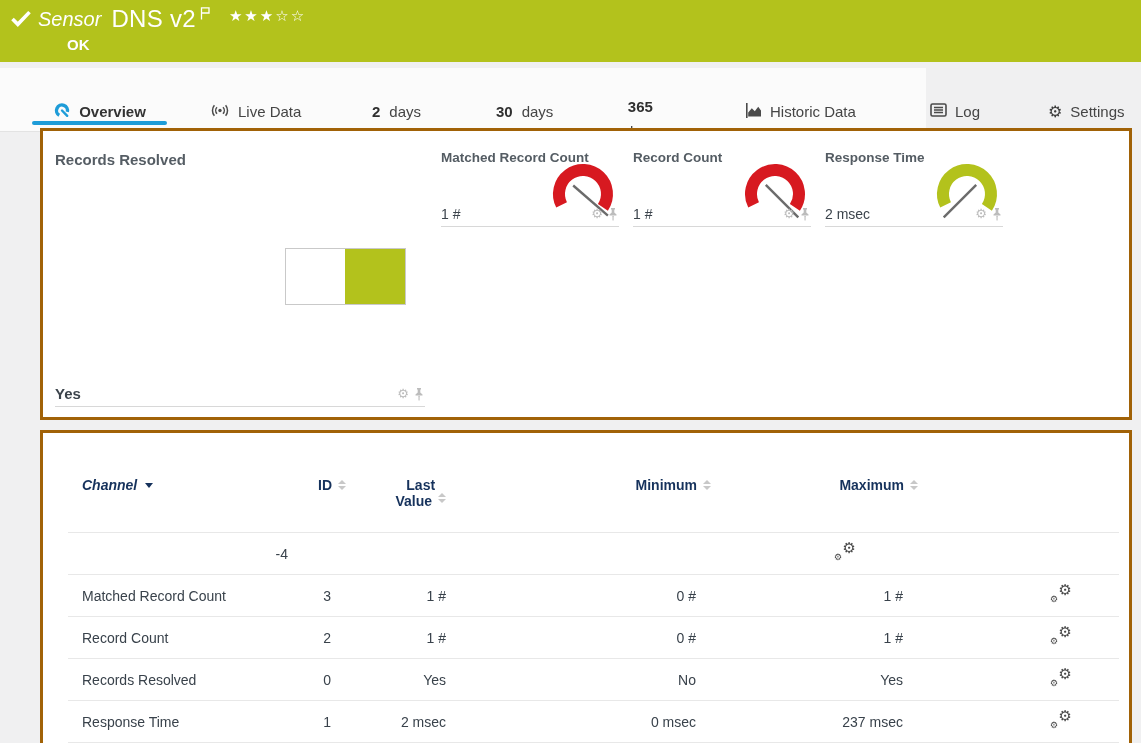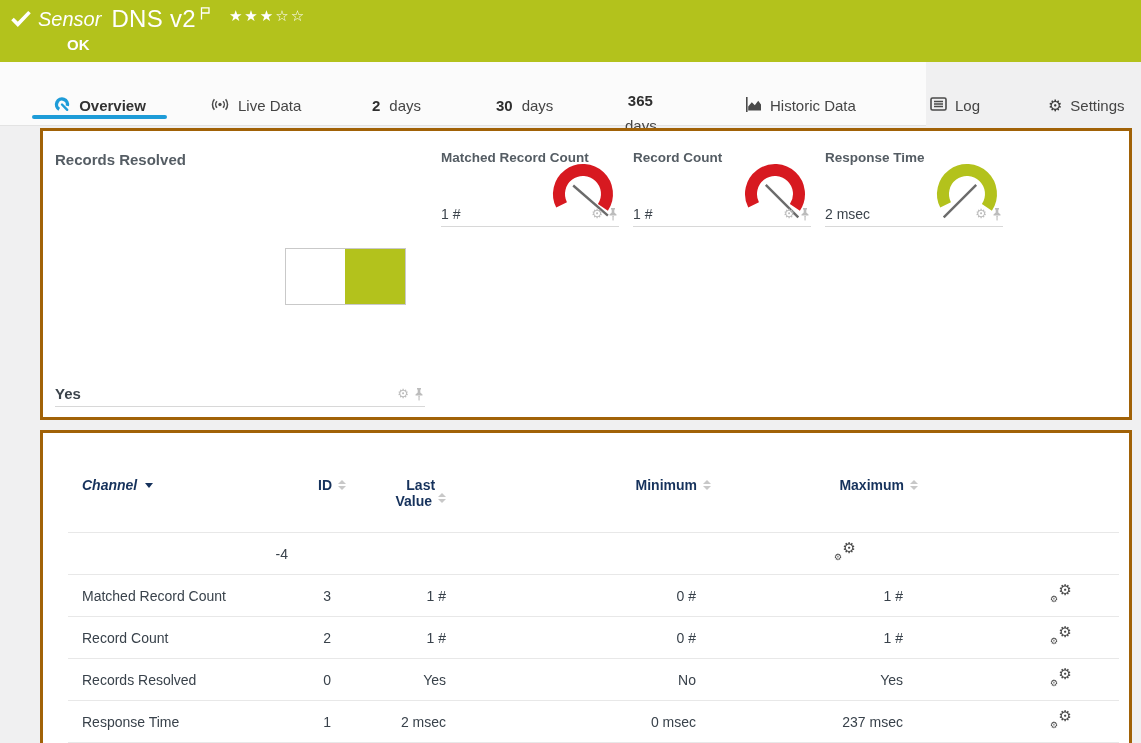--- a/index.html
+++ b/index.html
@@ -15,21 +15,21 @@
   .topbar { position:absolute; left:0; top:0; width:1141px; height:62px; background:#b3c21c; }
   .check-wrap { position:absolute; left:10px; top:10px; }
   .topbar-title { position:absolute; left:38px; top:5px; display:flex; align-items:flex-start; color:#fff; }
   .sensor-word { font-style:italic; font-size:20px; line-height:28px; margin-right:10px; }
   .sensor-name { font-size:24px; font-weight:400; line-height:28px; letter-spacing:.3px; }
   .flag-wrap { margin:1px 0 0 4px; }
   .stars { margin:2px 0 0 18px; font-size:15px; letter-spacing:2px; white-space:nowrap; }
   .status-ok { position:absolute; left:67px; top:36px; font-size:15px; font-weight:700; color:#fff; }
 
   
-  .tabstrip { position:absolute; left:0; top:62px; width:926px; height:64px; background:#fbfbfb; border-bottom:1px solid #e3e3e3; }
+  .tabstrip { position:absolute; left:0; top:68px; width:926px; height:64px; background:#fbfbfb; border-bottom:1px solid #e3e3e3; }
   .tab { position:absolute; top:30px; height:27px; display:flex; align-items:center; gap:8px; font-size:15px; color:#454545; cursor:pointer; white-space:nowrap; }
   .tab .num { font-weight:700; color:#2f2f2f; margin-right:1px; }
   .tab.active { font-weight:700; color:#333; }
   .tab.active::after { content:""; position:absolute; left:0; top:23px; width:100%; height:4px; background:#1e9cd8; border-radius:2px; }
   .tab-overview { left:32px; width:135px; justify-content:center; }
   .tab-live { left:210px; }
   .tab-2d { left:372px; }
   .tab-30d { left:496px; }
   .tab-365d { left:625px;flex-direction:column; }
   .tab-hist { left:745px; }

